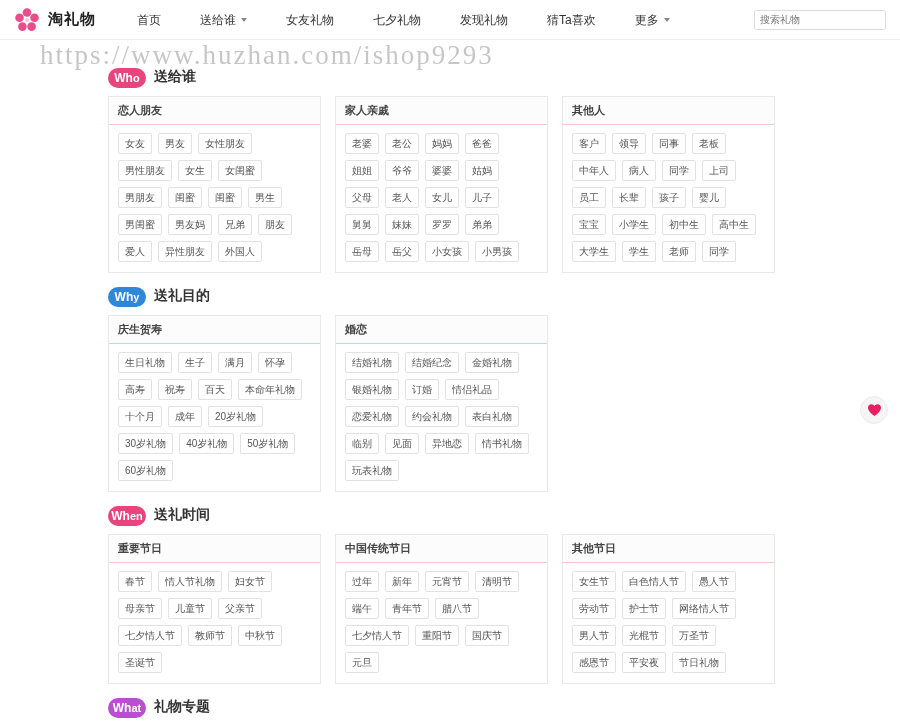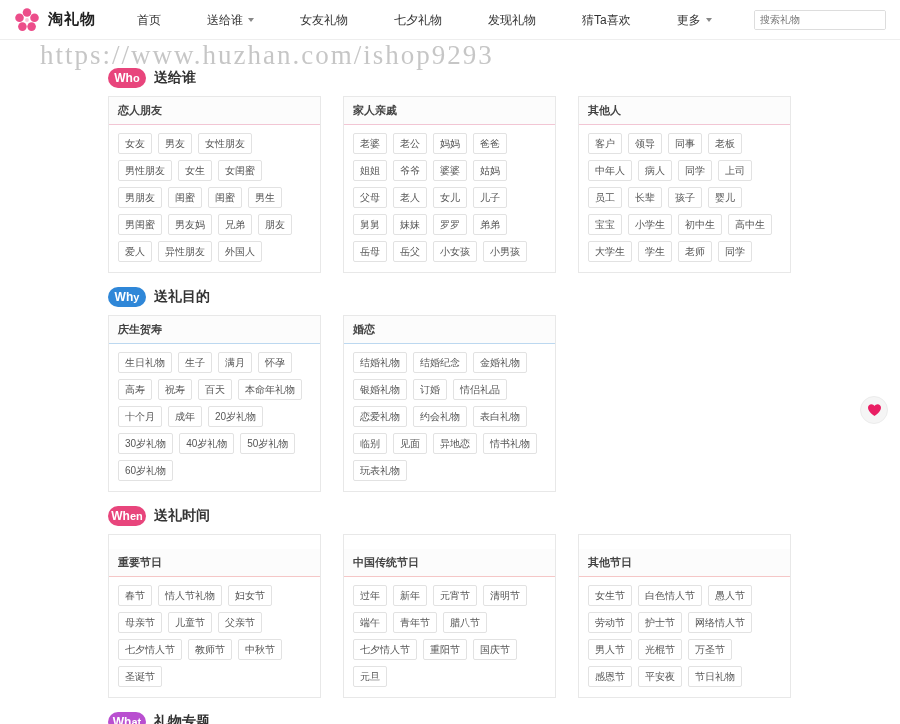--- a/index.html
+++ b/index.html
@@ -30,21 +30,21 @@
     font-size: 15px;
     font-weight: bold;
     color: #222;
     letter-spacing: 1px;
     text-align: right;
   }
   .nav {
     display: flex;
     align-items: center;
     margin-left: 26px;
-    gap: 16px;
+    gap: 9px;
   }
   .nav-item {
     font-size: 12px;
     color: #333;
     padding: 0 15px;
     line-height: 38px;
     white-space: nowrap;
     cursor: pointer;
   }
   .nav-item.has-caret::after {
@@ -91,21 +91,21 @@
     z-index: 30;
     pointer-events: none;
     opacity: .85;
   }
 
   
   .content { padding: 14px 0 0 0; }
   .section { margin-bottom: 4px; }
   .section-title {
     display: flex;
-    align-items: center;
+    align-items: flex-start;
     gap: 8px;
     margin: 14px 0 8px 108px;
   }
   .badge {
     width: 38px; height: 20px;
     border-radius: 10px;
     color: #fff;
     font-size: 11px;
     font-weight: bold;
     display: flex;
@@ -114,21 +114,21 @@
     font-family: "Liberation Sans", sans-serif;
   }
   .badge .b1 { font-size: 12px; }
   .sec-label {
     font-size: 14px;
     font-weight: bold;
   }
 
   .cards {
     display: flex;
-    gap: 22px;
+    gap: 14px;
     padding-left: 108px;
   }
   .card {
     width: 213px;
     border: 1px solid #e8e8e8;
     background: #fff;
   }
   .card-head {
     font-size: 11px;
     font-weight: bold;
@@ -151,21 +151,21 @@
     padding: 3px 6px;
     background: #fff;
     white-space: nowrap;
     cursor: pointer;
     line-height: 13px;
   }
 
   
   .sec-who .card-head  { border-bottom-color: #f2c6d4; }
   .sec-why .card-head  { border-bottom-color: #bcd8f0; }
-  .sec-when .card-head { border-bottom-color: #f5c7c7; margin-top: 14px; }
+  .sec-when .card-head { border-bottom-color: #f5c7c7; }
 
   
   .fav-btn {
     position: absolute;
     right: 12px;
     top: 396px;
     width: 28px; height: 28px;
     border-radius: 50%;
     background: #f5f5f5;
     border: 1px solid #ececec;

